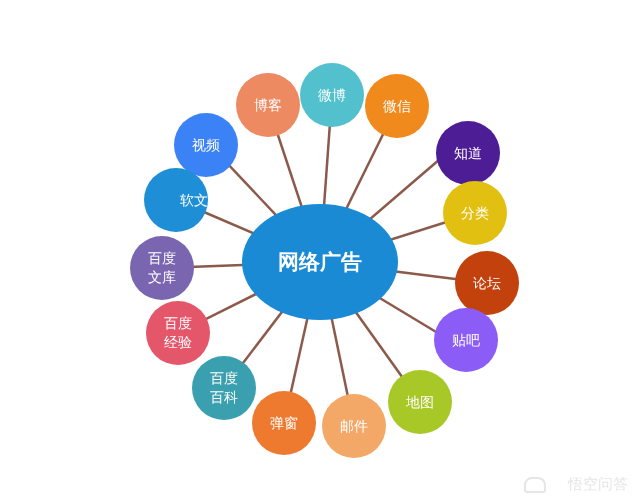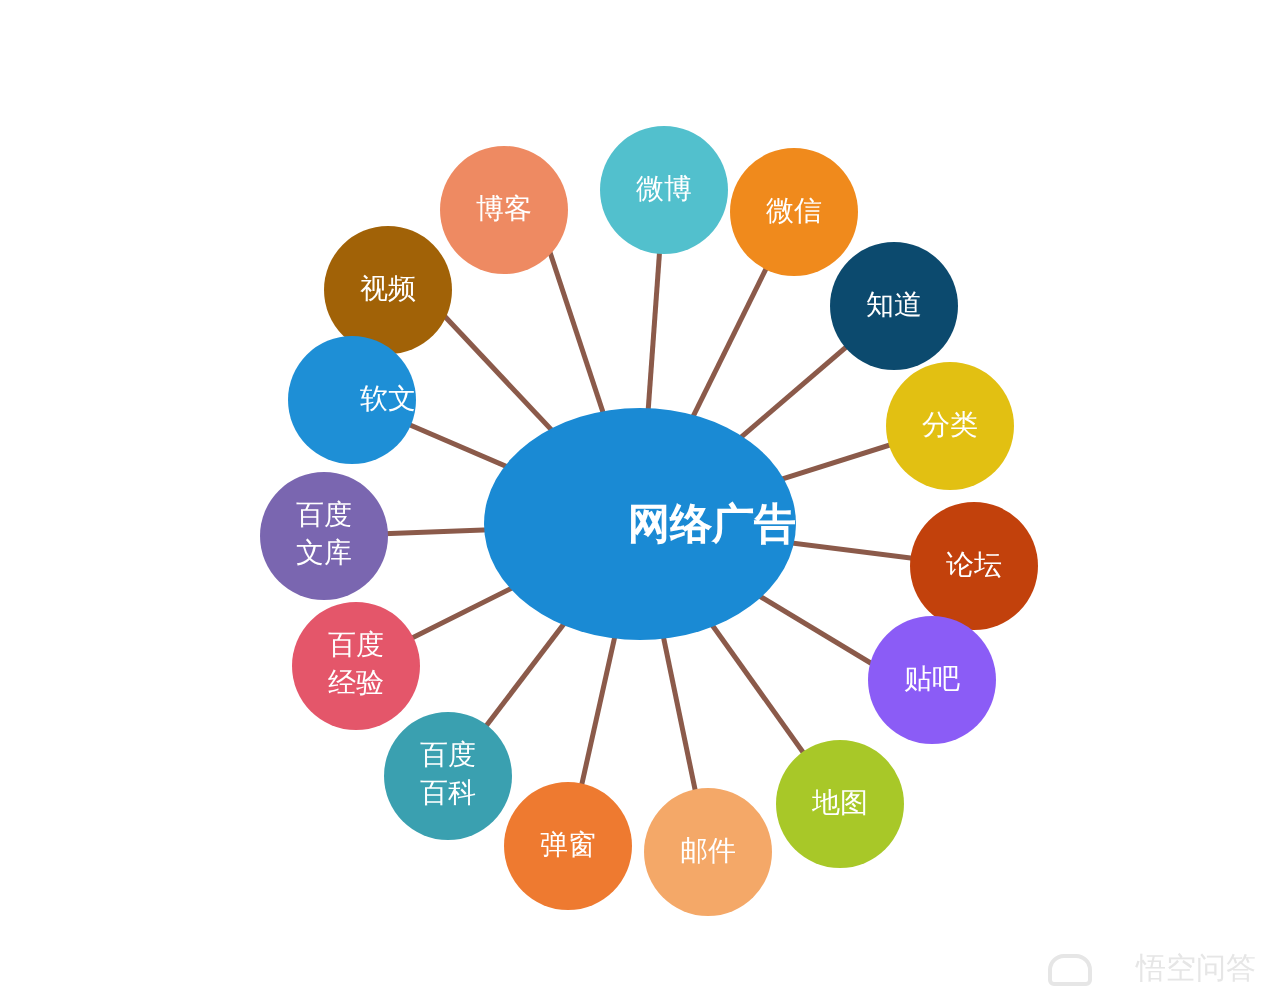--- a/index.html
+++ b/index.html
@@ -3,21 +3,21 @@
   <meta charset="utf-8">
   <style>
     html, body { margin: 0; padding: 0; background: #ffffff; }
     body { width: 640px; height: 502px; position: relative; overflow: hidden;
            font-family: "DejaVu Sans", "Liberation Sans", sans-serif; }
     #diagram { position: absolute; left: 0; top: 0; width: 640px; height: 502px; }
     .node { position: absolute; border-radius: 50%; display: flex; flex-direction: column;
             align-items: center; justify-content: center; color: #ffffff; font-size: 14px;
             line-height: 19px; text-align: center; }
     .center { position: absolute; border-radius: 50%; display: flex; flex-direction: column;
-              align-items: flex-end; justify-content: center; color: #ffffff; font-weight: bold;
+              align-items: center; justify-content: center; color: #ffffff; font-weight: bold;
               font-size: 21px; line-height: 30px; }
     .watermark { position: absolute; right: 12px; bottom: 8px; color: #e6e6e6; font-size: 15px;
                  display: flex; align-items: center; gap: 22px; }
     .wm-icon { width: 18px; height: 12px; border: 2px solid #e6e6e6; border-radius: 8px 8px 3px 3px; }
   </style>
 </head>
 <body>
 
 <div id="diagram">
   <svg id="connectors" width="640" height="502" style="position:absolute;left:0;top:0;">
@@ -34,30 +34,30 @@
       <line x1="320" y1="262" x2="466" y2="350" stroke="#8b5a4a" stroke-width="2.5"></line>
       <line x1="320" y1="262" x2="224" y2="388" stroke="#8b5a4a" stroke-width="2.5"></line>
       <line x1="320" y1="262" x2="420" y2="402" stroke="#8b5a4a" stroke-width="2.5"></line>
       <line x1="320" y1="262" x2="284" y2="423" stroke="#8b5a4a" stroke-width="2.5"></line>
       <line x1="320" y1="262" x2="354" y2="426" stroke="#8b5a4a" stroke-width="2.5"></line>
     </svg>
   <div id="nodes-layer">
       <div class="node" style="left: 300px; top: 63px; width: 64px; height: 64px; background: rgb(82, 192, 205);">
         <span>微博</span>
       </div>
-      <div class="node" style="left: 220px; top: 73px; width: 64px; height: 64px; background: rgb(238, 138, 98);">
+      <div class="node" style="left: 236px; top: 73px; width: 64px; height: 64px; background: rgb(238, 138, 98);">
         <span>博客</span>
       </div>
       <div class="node" style="left: 365px; top: 74px; width: 64px; height: 64px; background: rgb(240, 138, 28);">
         <span>微信</span>
       </div>
-      <div class="node" style="left: 162px; top: 113px; width: 64px; height: 64px; background: #a16207;">
+      <div class="node" style="left: 174px; top: 113px; width: 64px; height: 64px; background: #3b82f6;">
         <span>视频</span>
       </div>
-      <div class="node" style="left: 415px; top: 121px; width: 64px; height: 64px; background: #0c4a6e;">
+      <div class="node" style="left: 436px; top: 121px; width: 64px; height: 64px; background: #4c1d95;">
         <span>知道</span>
       </div>
       <div class="node" style="left: 144px; top: 168px; width: 64px; height: 64px; background: rgb(30, 143, 214); align-items: flex-end;">
         <span>软文</span>
       </div>
       <div class="node" style="left: 443px; top: 181px; width: 64px; height: 64px; background: rgb(226, 192, 18);">
         <span>分类</span>
       </div>
       <div class="node" style="left: 130px; top: 236px; width: 64px; height: 64px; background: rgb(122, 102, 176);">
         <span>百度</span>

